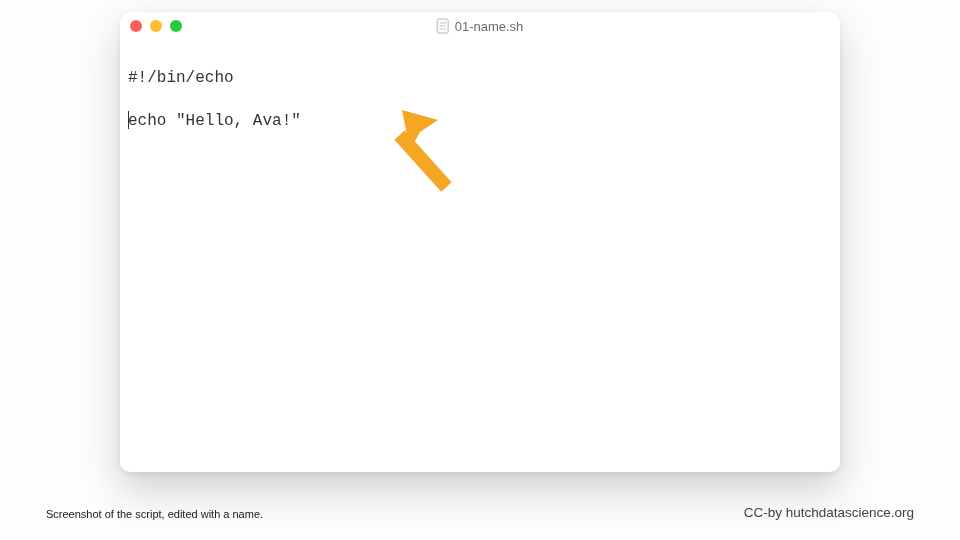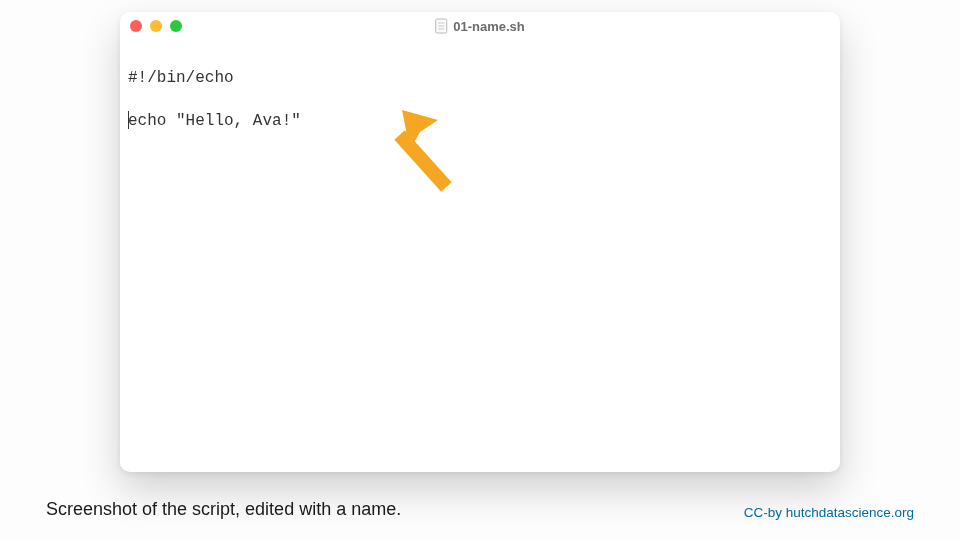--- a/index.html
+++ b/index.html
@@ -45,21 +45,21 @@
     .title-center {
       position: absolute;
       left: 50%;
       top: 50%;
       transform: translate(-50%, -50%);
       display: flex;
       align-items: center;
       gap: 6px;
       color: #6b6b6b;
       font-size: 13px;
-      font-weight: 700;
+      font-weight: 400;
     }
     .file-icon {
       width: 12px;
       height: 15px;
       border: 1px solid #b8b8b8;
       border-radius: 2px;
       position: relative;
       background: #fafafa;
     }
     .file-icon::after {
@@ -94,29 +94,29 @@
       left: 270px;
       top: 90px;
       width: 120px;
       height: 120px;
       pointer-events: none;
     }
     .footer-caption {
       position: absolute;
       left: 46px;
       bottom: 20px;
-      font-size: 18px;
+      font-size: 11px;
       color: #1a1a1a;
     }
     .footer-attribution {
       position: absolute;
       right: 46px;
       bottom: 20px;
       font-size: 13.5px;
-      color: #0369a1;
+      color: #404040;
       margin-left: 21px;
     }
   </style>
 </head>
 <body>
 
 <div class="editor-window">
 
   <div class="titlebar">
     <div class="traffic-lights">

